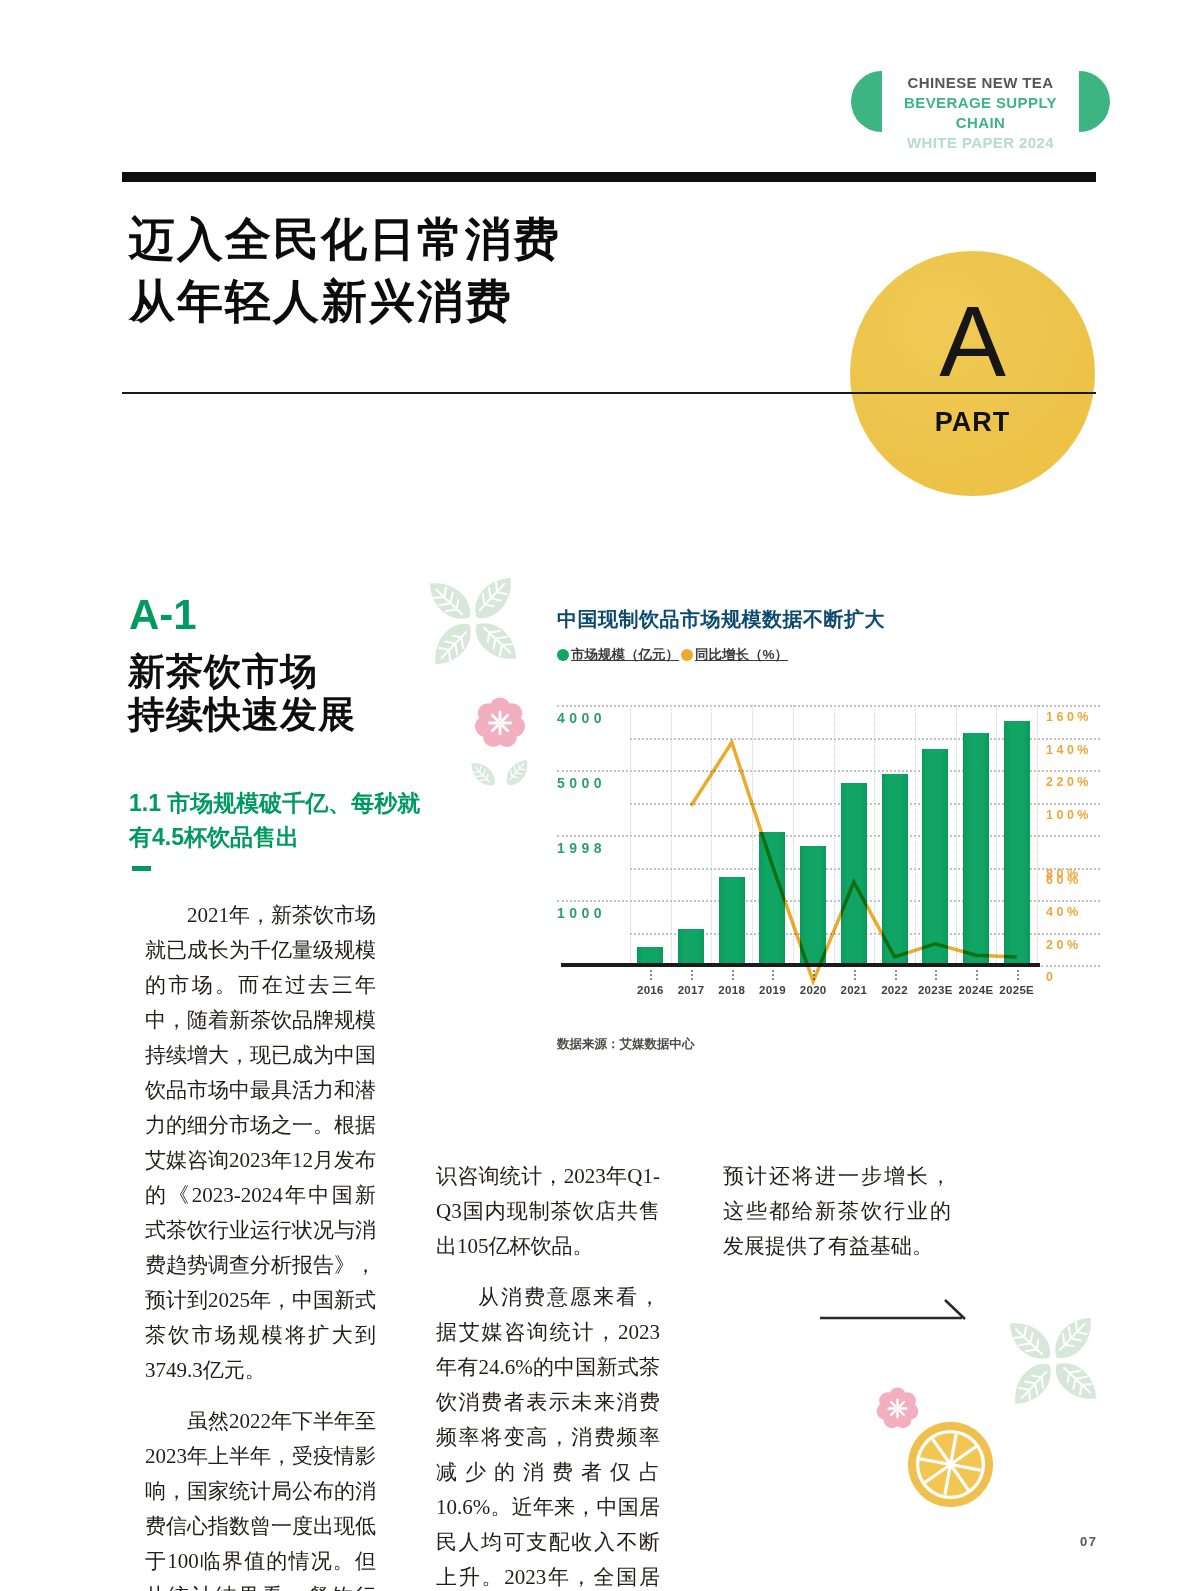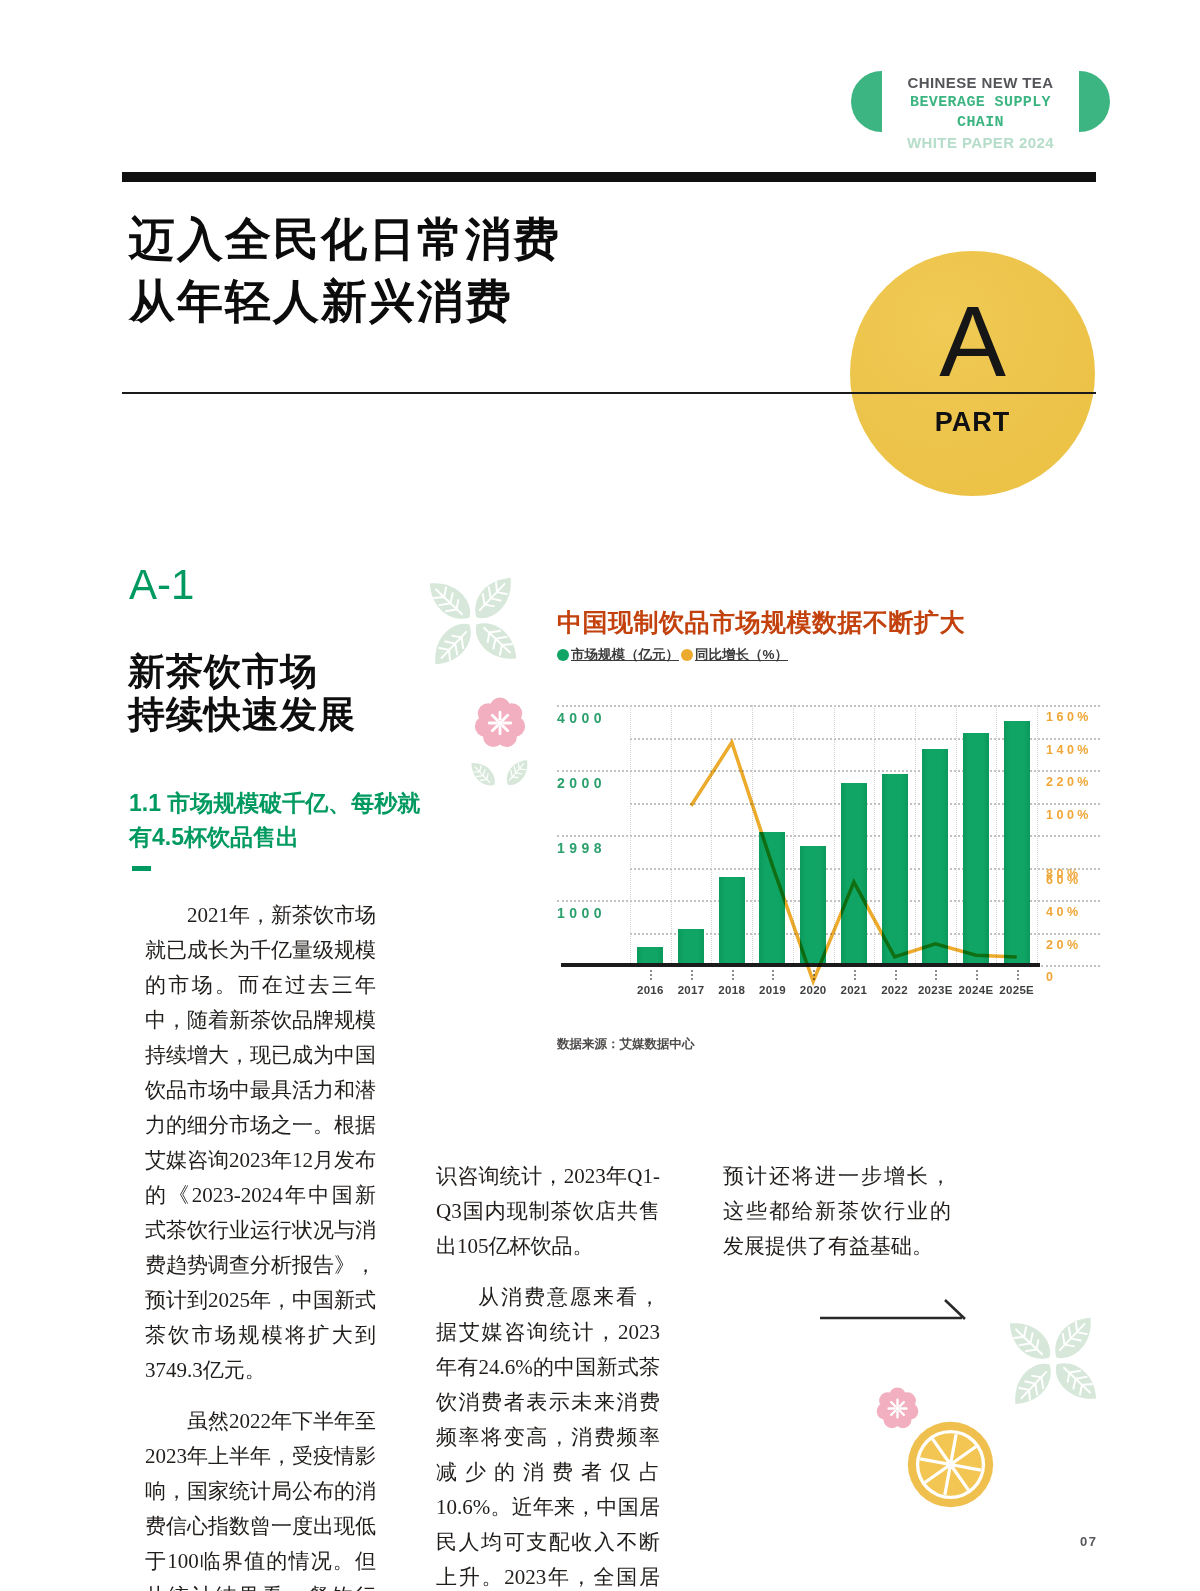--- a/index.html
+++ b/index.html
@@ -9,55 +9,55 @@
 
   
   .hdr{position:absolute;top:71px;left:851px;width:259px;height:62px;}
   .hdr .disc-l{position:absolute;left:0;top:0;width:31px;height:61px;background:var(--hdr-green,#4bb883);
                border-radius:31px 0 0 31px;}
   .hdr .disc-r{position:absolute;right:0;top:0;width:31px;height:61px;background:var(--hdr-green,#4bb883);
                border-radius:0 31px 31px 0;}
   .hdr .txt{position:absolute;left:33px;top:2px;width:193px;text-align:center;font-weight:700;
             font-size:15px;line-height:20px;letter-spacing:.4px;}
   .hdr .l1{color:#55565a;}
-  .hdr .l2{color:var(--hdr-green,#3db582);font-family:Liberation Mono, monospace;}
+  .hdr .l2{color:var(--hdr-green,#3db582);}
   .hdr .l3{color:#b5ddc9;}
 
   
   .bar-black{position:absolute;left:122px;top:172px;width:974px;height:10px;background:#101010;}
   .page-title{position:absolute;left:129px;top:208px;font-weight:900;color:#0c0c0c;
               font-size:46px;line-height:62px;letter-spacing:2px;}
   .rule{position:absolute;left:122px;top:392px;width:974px;height:2px;background:#1a1a1a;z-index:3;}
 
   .part-circle{position:absolute;left:850px;top:251px;width:245px;height:245px;border-radius:50%;
                background:radial-gradient(circle at 38% 30%, #f0ca55, var(--badge-yellow,#eac23f) 70%);z-index:1;}
   .part-circle .letterA{position:absolute;left:0;top:38px;width:100%;text-align:center;
                font-size:100px;line-height:104px;font-weight:200;color:#161616;
                font-family:"Liberation Sans",sans-serif;}
   .part-circle .partword{position:absolute;left:0;top:156px;width:100%;text-align:center;
                font-size:27px;font-weight:900;letter-spacing:1px;color:#111;}
 
   
-  .sec-id{position:absolute;left:129px;top:561px;font-size:42px;font-weight:400;color:var(--accent-green,#009a60);}
+  .sec-id{position:absolute;left:129px;top:591px;font-size:42px;font-weight:700;color:var(--accent-green,#009a60);}
   .sec-heading{position:absolute;left:128px;top:650px;font-size:37px;line-height:43px;font-weight:900;color:#0e0e0e;letter-spacing:1px;}
   .sub-heading{position:absolute;left:129px;top:786px;font-size:23px;line-height:34px;font-weight:800;color:var(--accent-green,#009a60);}
   .green-dash{position:absolute;left:132px;top:866px;width:19px;height:5px;background:var(--accent-green,#009a60);}
 
   
   .bodycol{position:absolute;font-family:"Liberation Serif",serif;font-size:21px;line-height:35px;
            color:#201d1b;text-align:justify;}
   .bodycol p{margin:16px;text-indent:2em;}
   .bodycol p.no-indent{text-indent:0;}
   .col1{left:129px;top:882px;width:263px;}
   .col2{left:420px;top:1143px;width:256px;}
   .col3{left:707px;top:1143px;width:260px;}
 
   
   .chart{position:absolute;left:557px;top:606px;width:543px;height:470px;}
-  .chart-title{position:absolute;left:0;top:0;font-size:25px;font-weight:900;color:#c2410c;letter-spacing:.5px;}
+  .chart-title{position:absolute;left:0;top:0;font-size:20px;font-weight:900;color:#0c4a6e;letter-spacing:.5px;}
   .legend{position:absolute;left:0;top:40px;display:flex;align-items:center;font-size:13.5px;font-weight:700;color:#3c3c3c;}
   .legend .dot{width:12px;height:12px;border-radius:50%;display:inline-block;margin-right:2px;}
   .legend .dot.green{background:var(--bar-green,#0fa464);}
   .legend .dot.orange{background:var(--line-orange,#f0a52f);}
   .legend .lab{margin-right:2px;text-decoration:underline;}
   .grid-h{position:absolute;height:0;border-top:2px dotted #c2c2c2;}
   .grid-v{position:absolute;width:0;border-left:1.5px dotted #d2d2d2;}
   .plot-area{position:absolute;left:73px;top:99px;width:407px;height:260px;display:flex;align-items:flex-end;z-index:2;}
   .plot-col{flex:1;display:flex;justify-content:center;align-items:flex-end;height:100%;}
   .cbar{width:26px;background:linear-gradient(90deg,#0b9a5c 0%,var(--bar-green,#12a867) 25%,var(--bar-green,#12a867) 75%,#0b9a5c 100%);}
@@ -263,21 +263,21 @@
         <div data-interactable="false">2019</div>
         <div data-interactable="false">2020</div>
         <div data-interactable="false">2021</div>
         <div data-interactable="false">2022</div>
         <div data-interactable="false">2023E</div>
         <div data-interactable="false">2024E</div>
         <div data-interactable="false">2025E</div>
       </div>
     <div class="source" data-interactable="false">数据来源：艾媒数据中心</div>
   <div class="ytick-l" data-interactable="false" style="top: 104px;">4000</div>
-      <div class="ytick-l" data-interactable="false" style="top: 169px;">2000</div>
+      <div class="ytick-l" data-interactable="false" style="top: 169px;">5000</div>
       <div class="ytick-l" data-interactable="false" style="top: 234px;">1998</div>
       <div class="ytick-l" data-interactable="false" style="top: 299px;">1000</div>
       <div class="ytick-r" data-interactable="false" style="top: 104px;">160%</div>
       <div class="ytick-r" data-interactable="false" style="top: 136.5px;">140%</div>
       <div class="ytick-r" data-interactable="false" style="top: 169px;">220%</div>
       <div class="ytick-r" data-interactable="false" style="top: 201.5px;">100%</div>
       <div class="ytick-r" data-interactable="false" style="top: 245px; margin-top: 16px;">80%</div>
       <div class="ytick-r" data-interactable="false" style="top: 266.5px;">60%</div>
       <div class="ytick-r" data-interactable="false" style="top: 299px;">40%</div>
       <div class="ytick-r" data-interactable="false" style="top: 331.5px;">20%</div>

